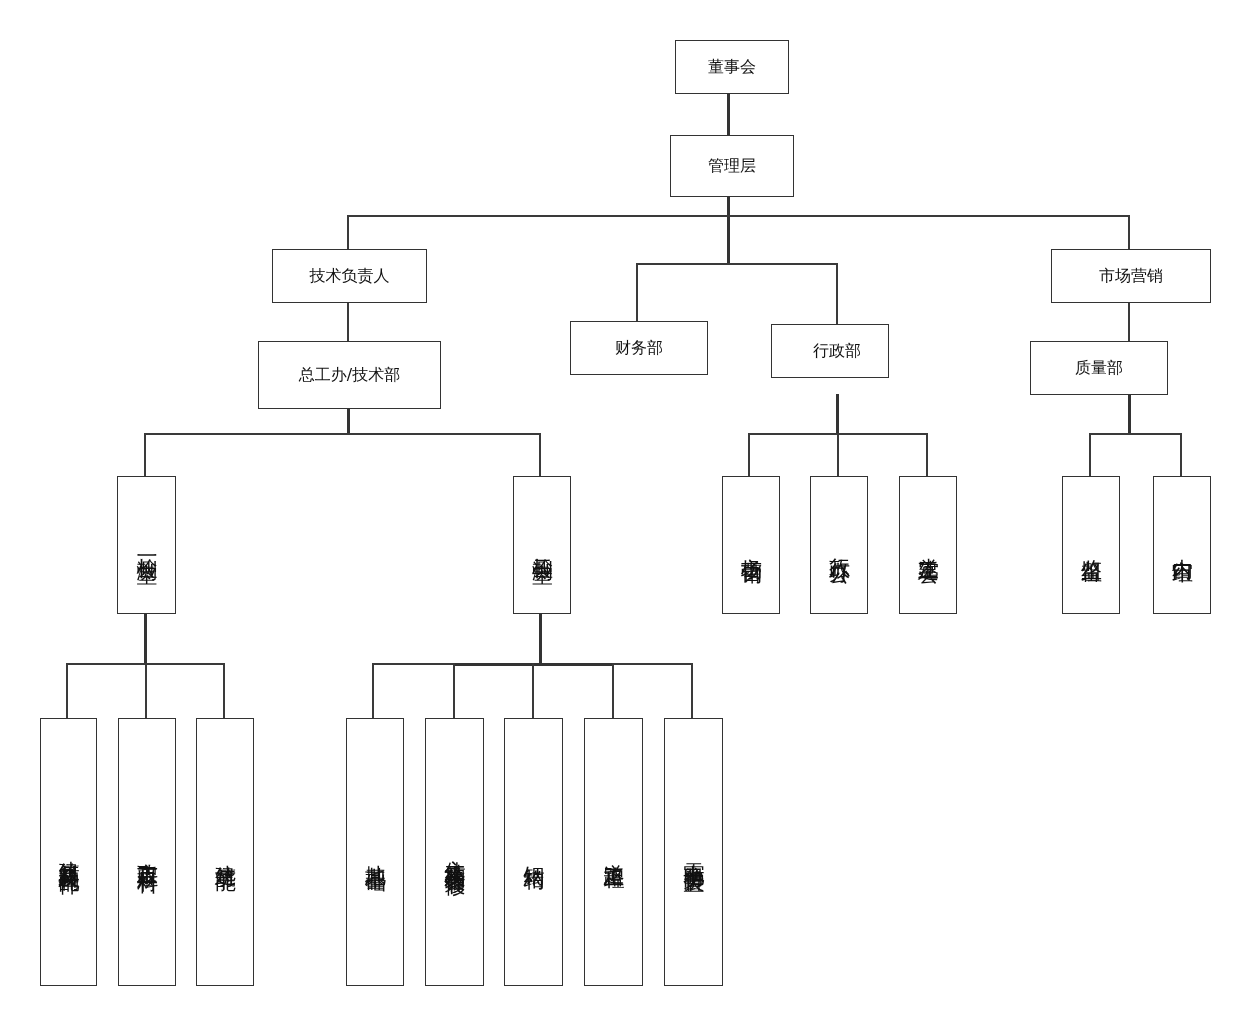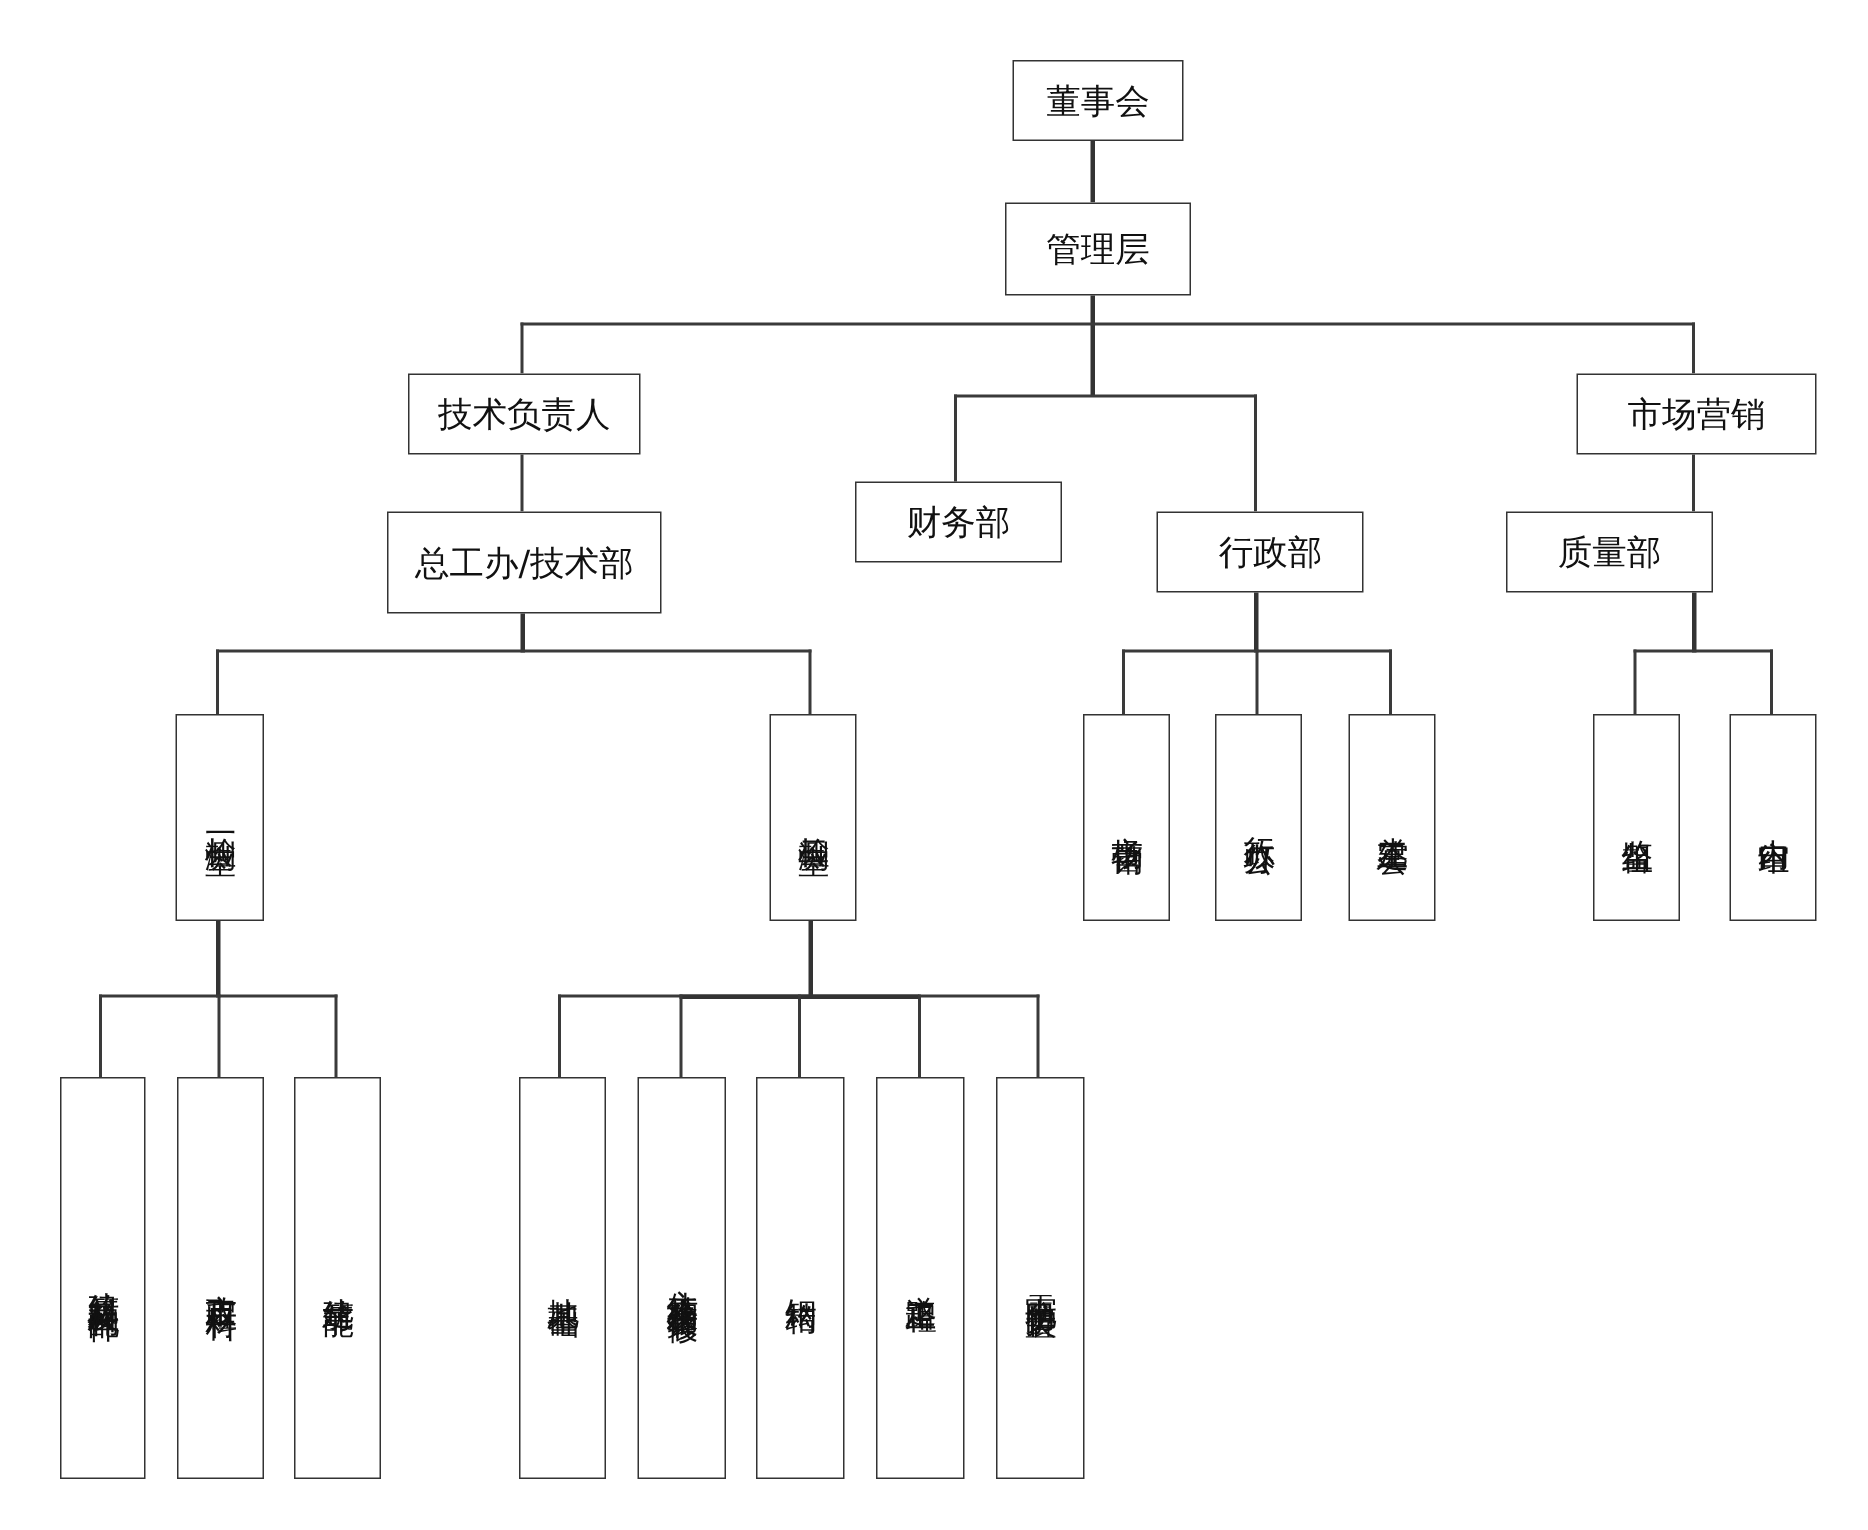--- a/index.html
+++ b/index.html
@@ -1,19 +1,19 @@
 <!DOCTYPE html>
 <html><head>
 <meta charset="utf-8">
 <style>
   html, body { margin:0; padding:0; background:#ffffff; }
   body { width:1245px; height:1020px; position:relative; overflow:hidden;
          font-family:"DejaVu Sans", "Liberation Sans", sans-serif; color:#111; }
   .box { position:absolute; box-sizing:border-box; border:1.5px solid #333; background:#fff;
-         display:flex; align-items:center; justify-content:center; font-size:23px; }
+         display:flex; align-items:center; justify-content:center; font-size:16px; }
   .vbox { position:absolute; box-sizing:border-box; border:1.5px solid #333; background:#fff;
           display:flex; align-items:center; justify-content:center; }
   .vtext { writing-mode:vertical-rl; text-orientation:upright; font-size:21px; letter-spacing:2px; line-height:1; }
   .ln { position:absolute; background:#3a3a3a; }
   .thick { background:#333; }
 </style>
 </head>
 <body>
 
 <div class="ln thick" style="left:727px;top:93px;width:3px;height:42px;"></div>
@@ -76,24 +76,24 @@
 <div class="box" style="left:1051px;top:249px;width:160px;height:54px;">
     <span>市场营销</span>
   </div>
 
 <div class="box" style="left:258px;top:341px;width:183px;height:68px;">
     <span>总工办/技术部</span>
   </div>
 <div class="box" style="left:570px;top:321px;width:138px;height:54px;">
     <span>财务部</span>
   </div>
-<div class="box" style="left:771px;top:341px;width:138px;height:54px;padding-left:14px;">
+<div class="box" style="left:771px;top:324px;width:118px;height:54px;padding-left:14px;">
     <span>行政部</span>
   </div>
-<div class="box" style="left:1004px;top:341px;width:138px;height:54px;">
+<div class="box" style="left:1030px;top:341px;width:138px;height:54px;">
     <span>质量部</span>
   </div>
 
 <div class="vbox" style="left:117px;top:476px;width:59px;height:138px;">
     <span class="vtext">检测一室</span>
   </div>
 <div class="vbox" style="left:513px;top:476px;width:58px;height:138px;">
     <span class="vtext">检测二室</span>
   </div>
 

